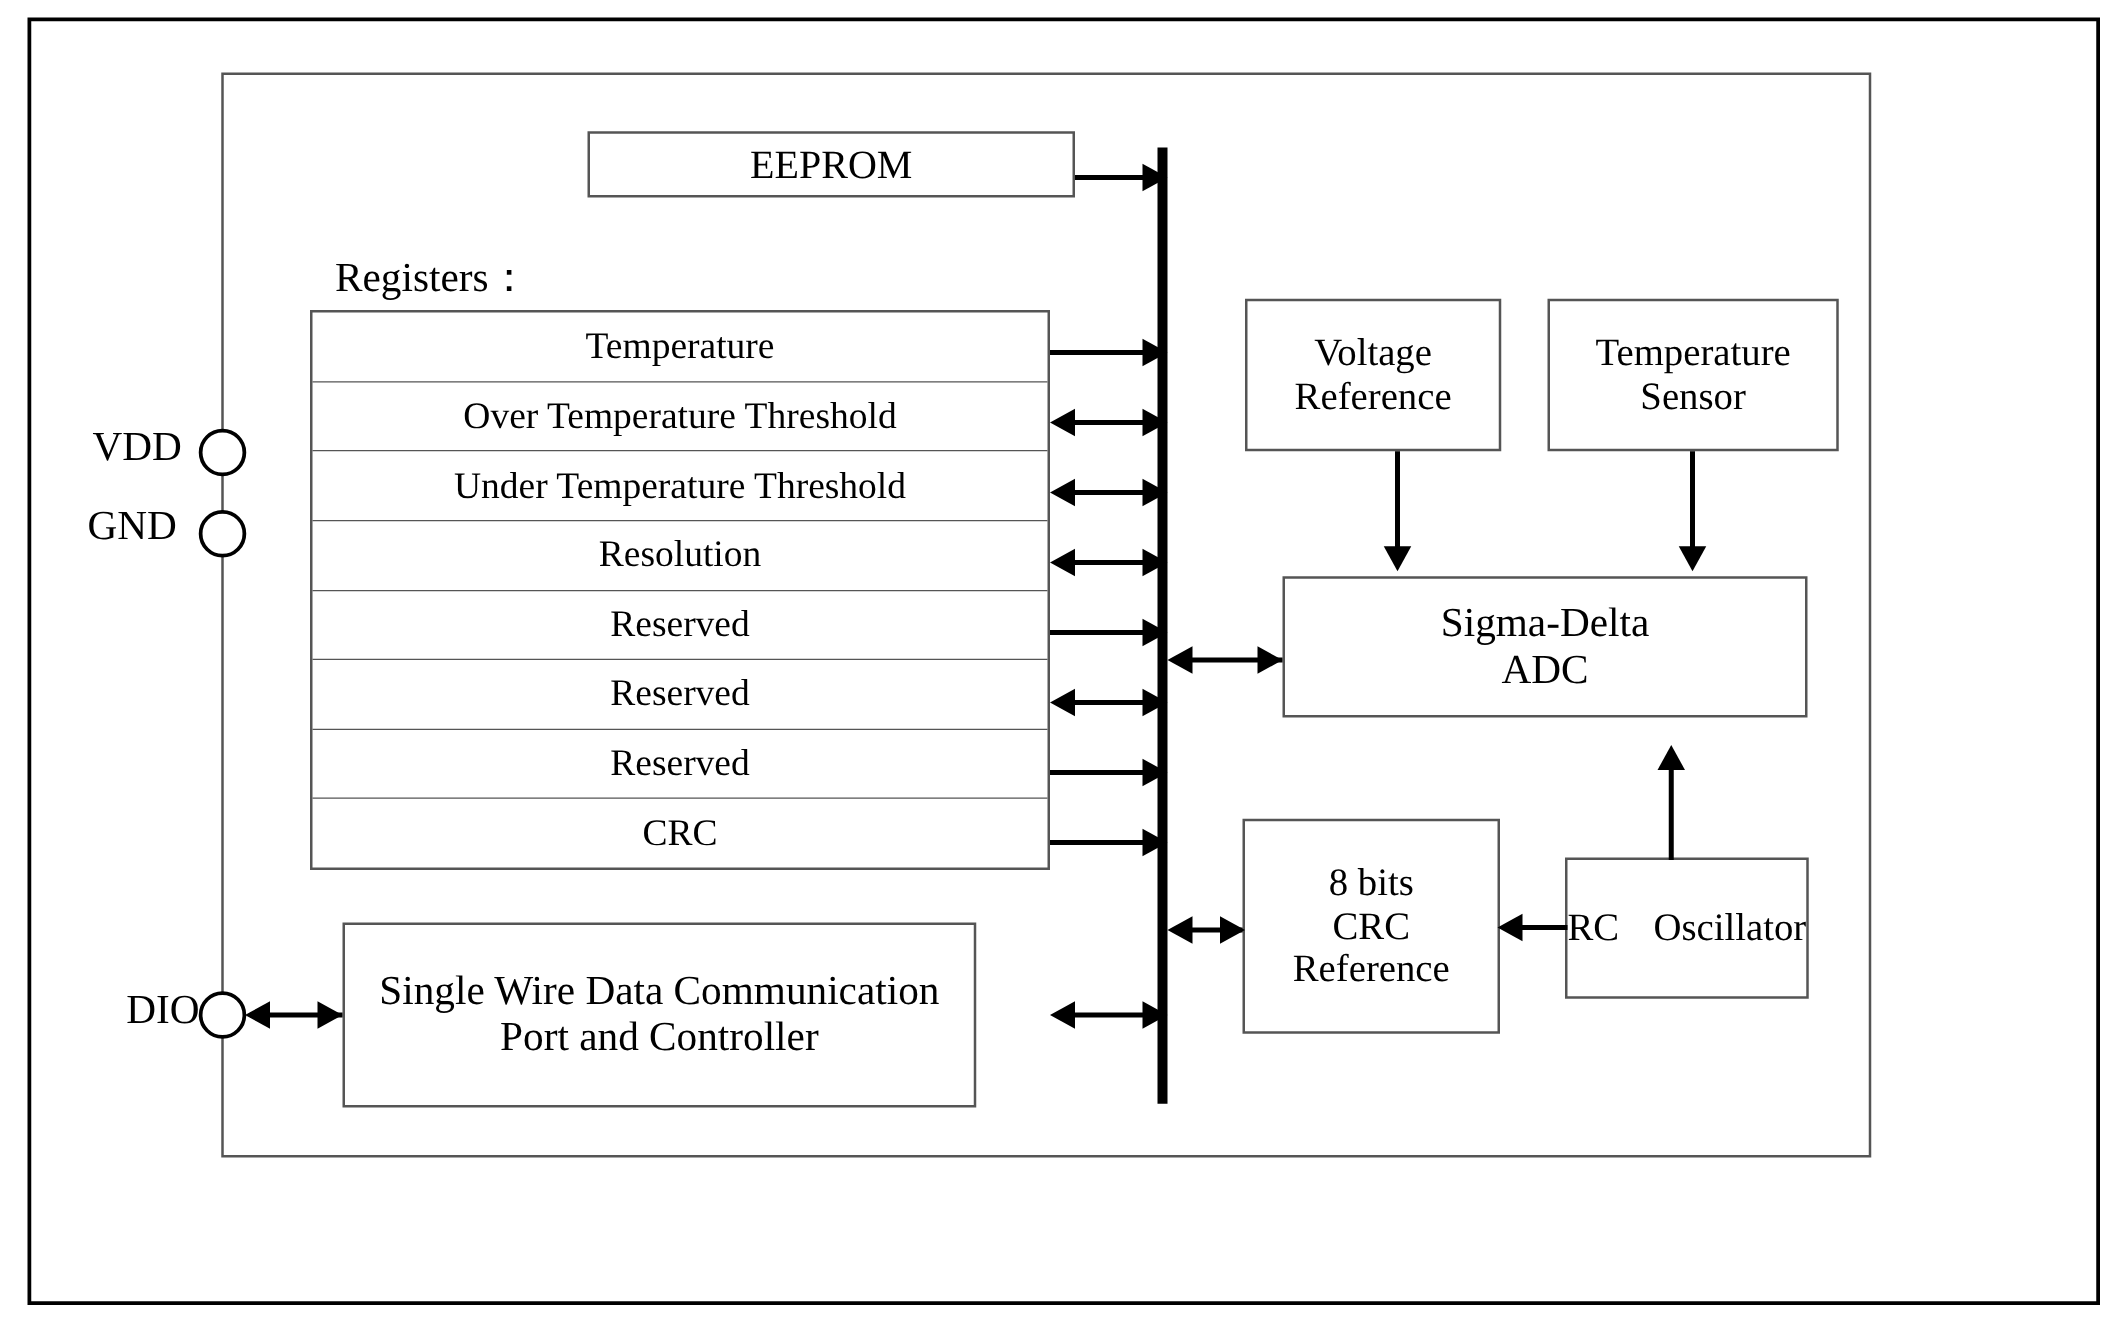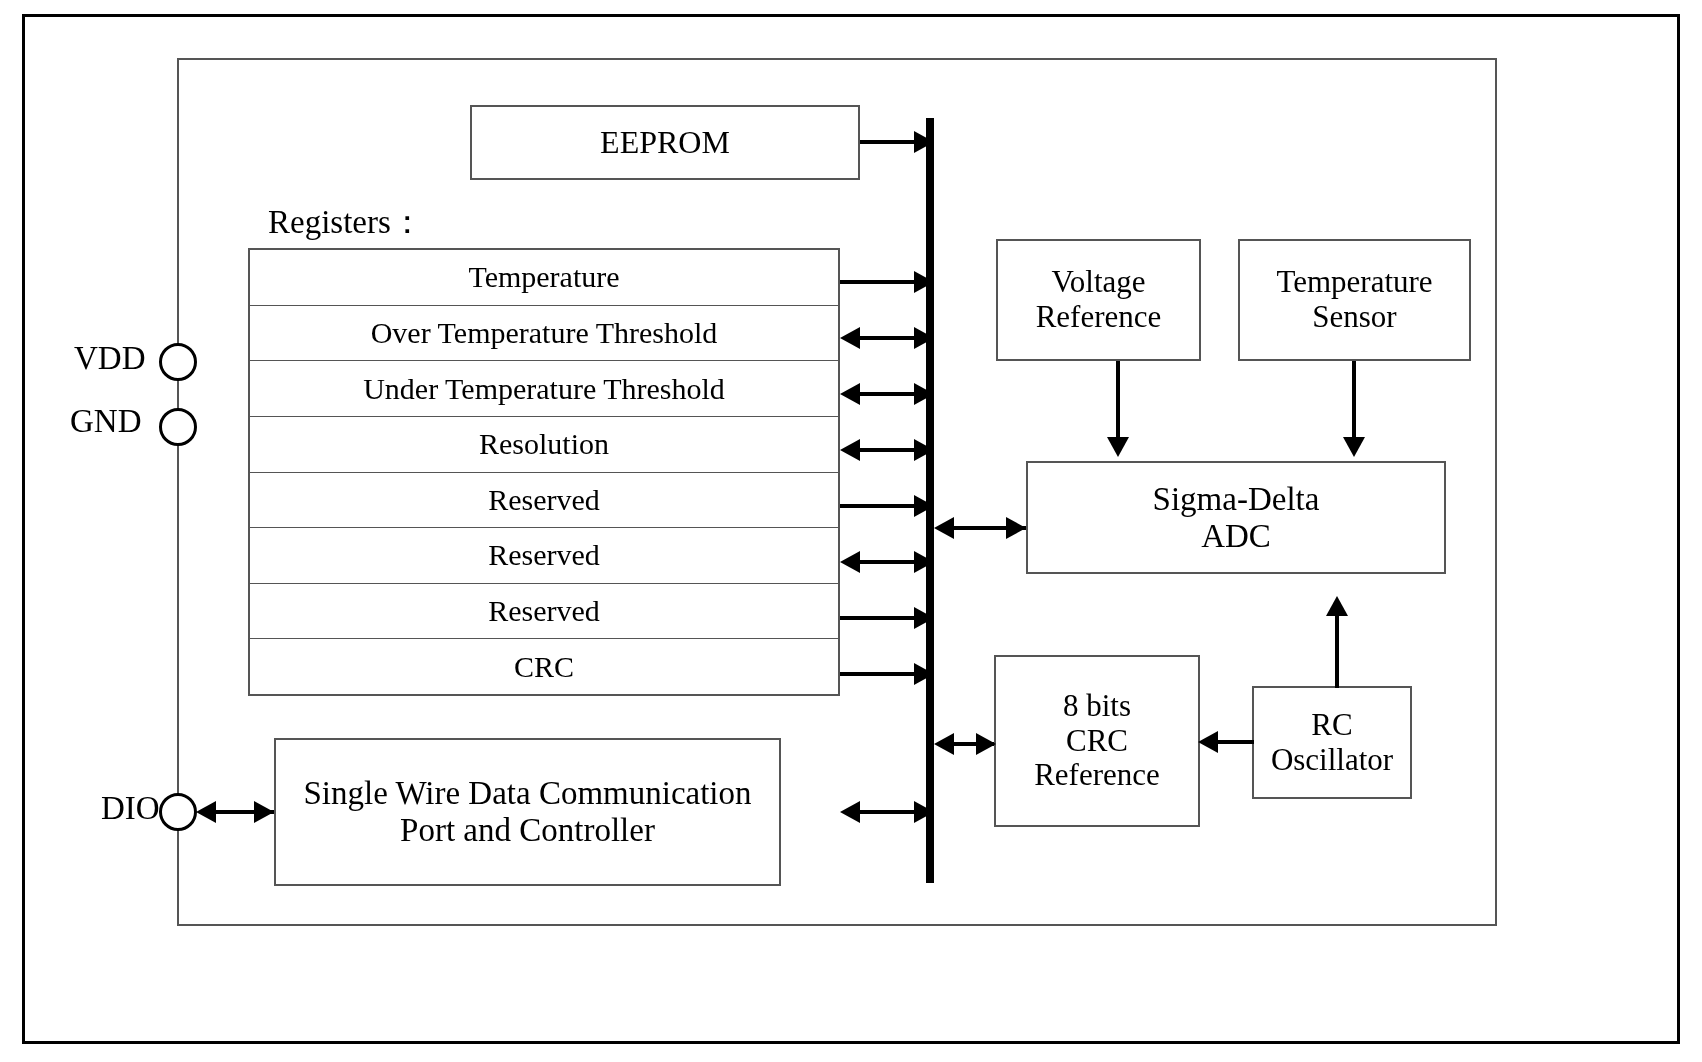--- a/index.html
+++ b/index.html
@@ -41,21 +41,21 @@
        background:#fff;box-sizing:border-box;}
 </style>
 </head>
 <body>
 
 <div id="stage">
 
   <div class="outer-frame"></div>
   <div class="chip-frame"></div>
 
-  <div class="box" style="left:470px;top:105px;width:390px;height:75px;font-size:32px;">
+  <div class="box" style="left:470px;top:105px;width:390px;height:53px;font-size:32px;">
     <span>EEPROM</span>
   </div>
 
   <div class="hline" style="left:860px;top:140px;width:62px;"></div>
   <div class="ah ah-r" style="left:914px;top:131px;"></div>
 
   <div class="lbl" style="left:268px;top:200px;font-size:33px;text-align:center;">Registers：</div>
 
   <div class="reg-stack">
     <div class="reg-row">
@@ -139,21 +139,21 @@
 
   <div class="box" style="left:994px;top:655px;width:206px;height:172px;font-size:31px;flex-direction:column;">
     <span>8 bits</span>
     <span>CRC</span>
     <span>Reference</span>
   </div>
   <div class="hline" style="left:940px;top:742px;width:54px;"></div>
   <div class="ah ah-r" style="left:976px;top:733px;"></div>
   <div class="ah ah-l" style="left:934px;top:733px;"></div>
 
-  <div class="box" style="left:1252px;top:686px;width:160px;height:113px;font-size:31px;flex-direction:column;">
+  <div class="box" style="left:1252px;top:686px;width:195px;height:113px;font-size:31px;flex-direction:row;justify-content:space-between;">
     <span>RC</span>
     <span>Oscillator</span>
   </div>
 
   <div class="vline" style="left:1335px;top:615px;height:73px;"></div>
   <div class="ah ah-u" style="left:1326px;top:596px;"></div>
 
   <div class="hline" style="left:1206px;top:740px;width:48px;"></div>
   <div class="ah ah-l" style="left:1198px;top:731px;"></div>
 

